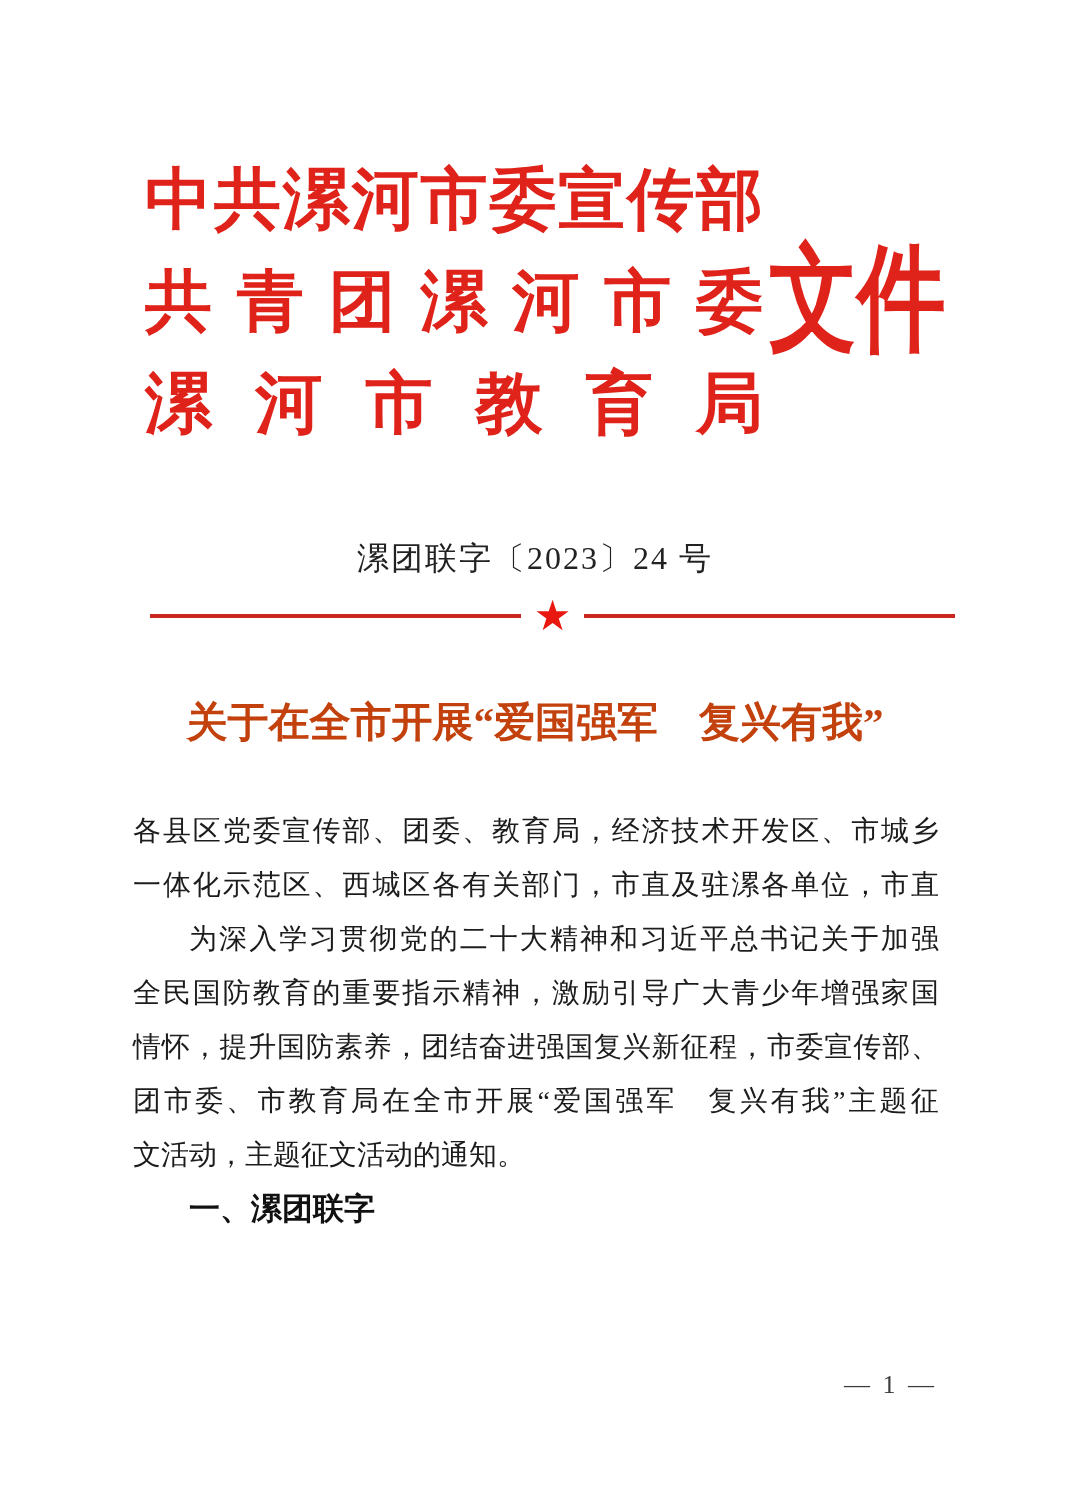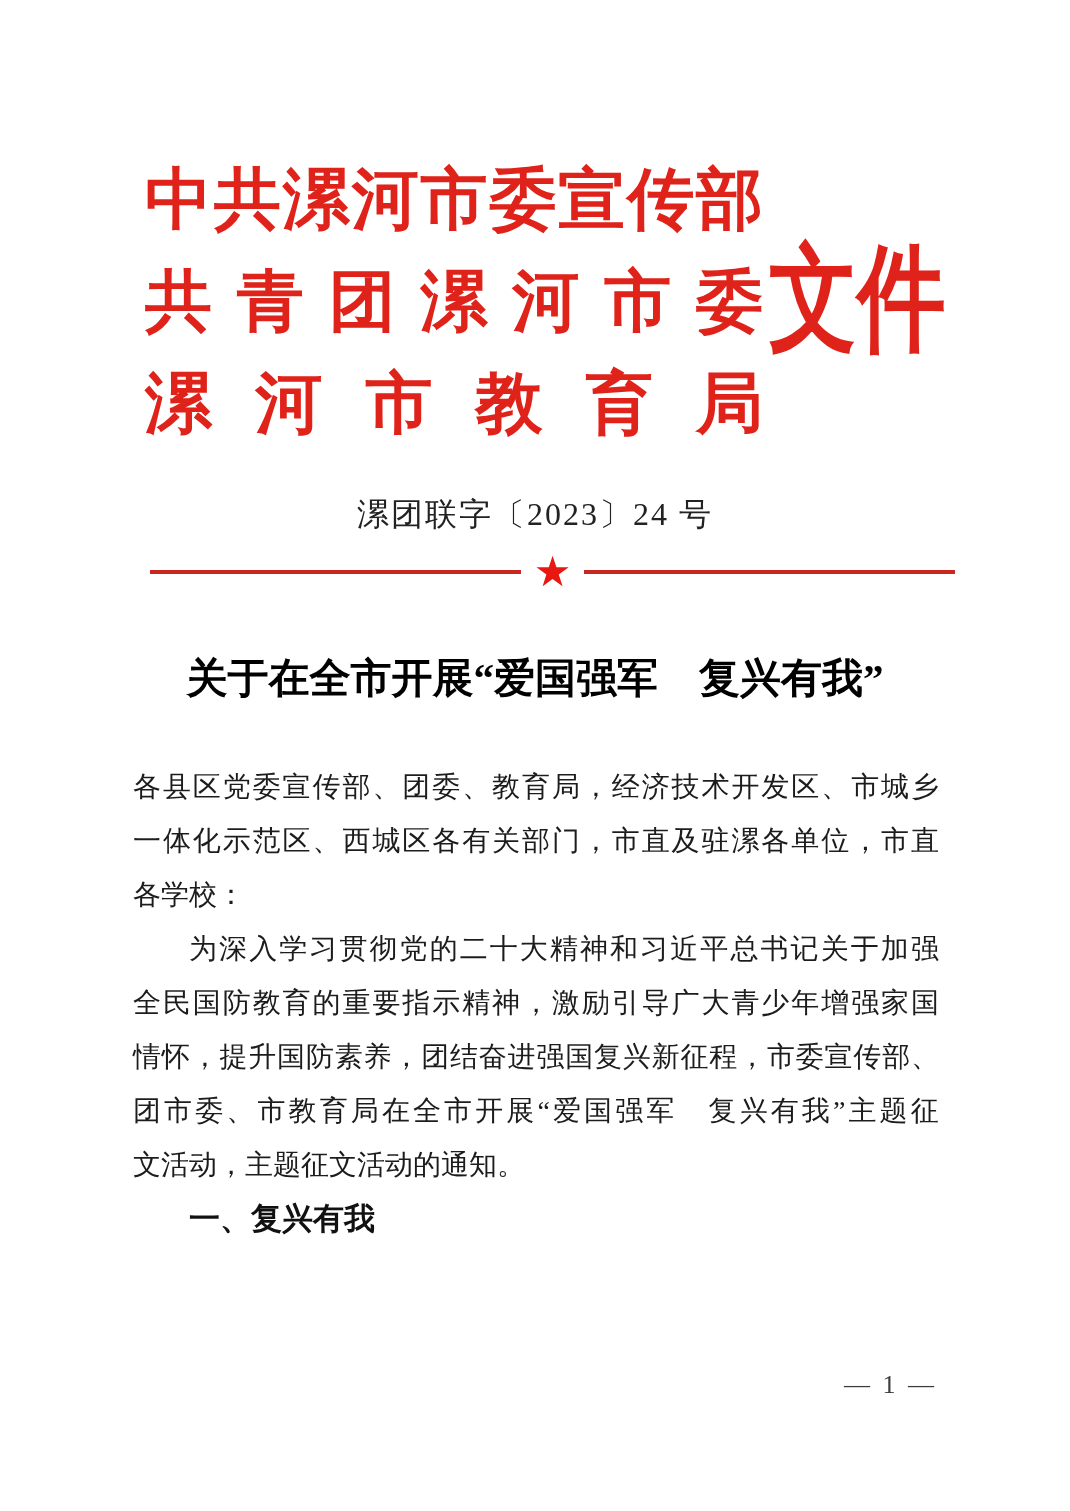--- a/index.html
+++ b/index.html
@@ -41,21 +41,21 @@
     line-height: 1.02;
     font-weight: 700;
     color: var(--red-header, #e0231a);
     transform: scaleX(0.76);
     transform-origin: left top;
     white-space: nowrap;
   }
 
   
   .doc-number {
-    margin-top: 40px;
+    margin-top: 84px;
     text-align: center;
     font-size: 32px;
     line-height: 40px;
     color: #222222;
     letter-spacing: 2px;
   }
 
   
   .divider {
     margin: 16px 115px 0 150px;
@@ -76,21 +76,21 @@
     font-family: "DejaVu Sans", sans-serif;
   }
 
   
   .title {
     margin-top: 54px;
     text-align: center;
     font-size: 41px;
     line-height: 60px;
     font-weight: 700;
-    color: #000000;
+    color: #c2410c;
     font-family: "Liberation Serif", serif;
   }
 
   
   .body-block {
     margin: 52px 0 0 133px;
     width: 806px;
   }
   .bline {
     height: 54px;
@@ -222,21 +222,20 @@
         <span>及</span>
         <span>驻</span>
         <span>漯</span>
         <span>各</span>
         <span>单</span>
         <span>位</span>
         <span>，</span>
         <span>市</span>
         <span>直</span>
       </div>
-    <div class="bline">各学校：</div>
     <div class="bline char-justify indent">
         <span>为</span>
         <span>深</span>
         <span>入</span>
         <span>学</span>
         <span>习</span>
         <span>贯</span>
         <span>彻</span>
         <span>党</span>
         <span>的</span>
@@ -339,18 +338,18 @@
         <span>复</span>
         <span>兴</span>
         <span>有</span>
         <span>我</span>
         <span>”</span>
         <span>主</span>
         <span>题</span>
         <span>征</span>
       </div>
     <div class="bline">文活动，主题征文活动的通知。</div>
-    <div class="bline heading indent">一、复兴有我</div>
+    <div class="bline heading indent">一、漯团联字</div>
   </div>
 
   <div class="page-number">— 1 —</div>
 
 </div>
 
 </body></html>

